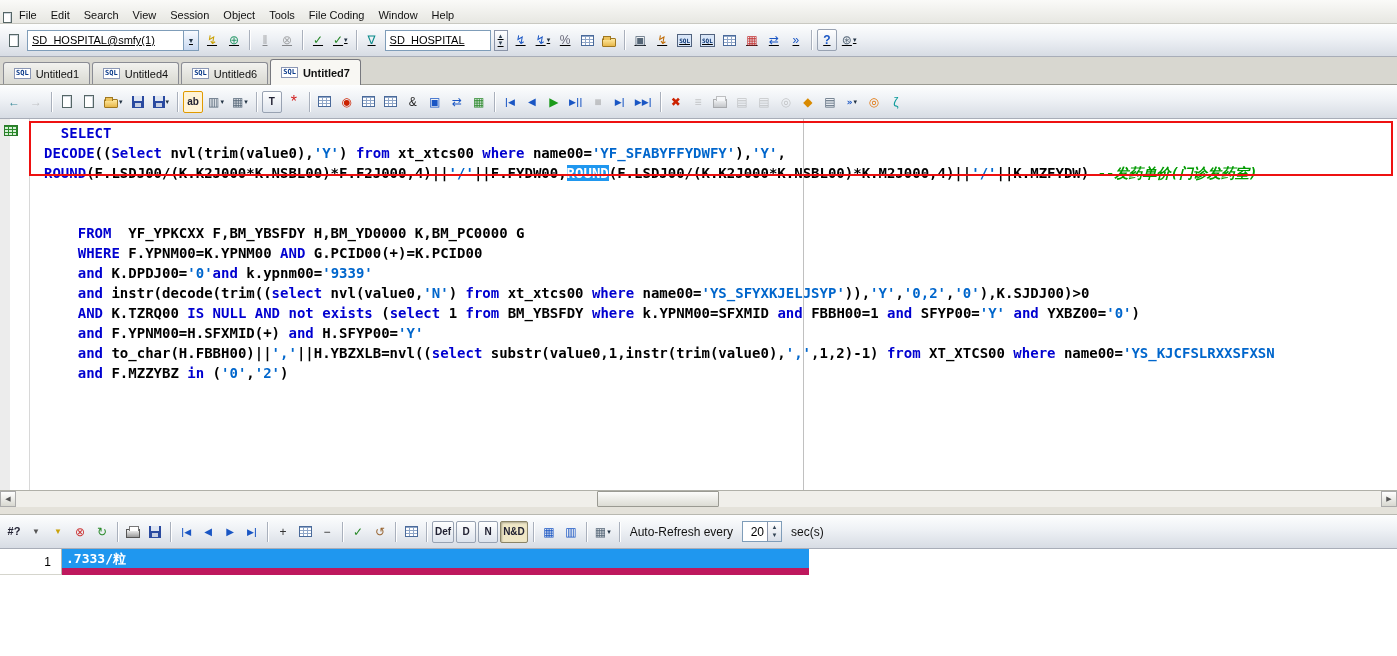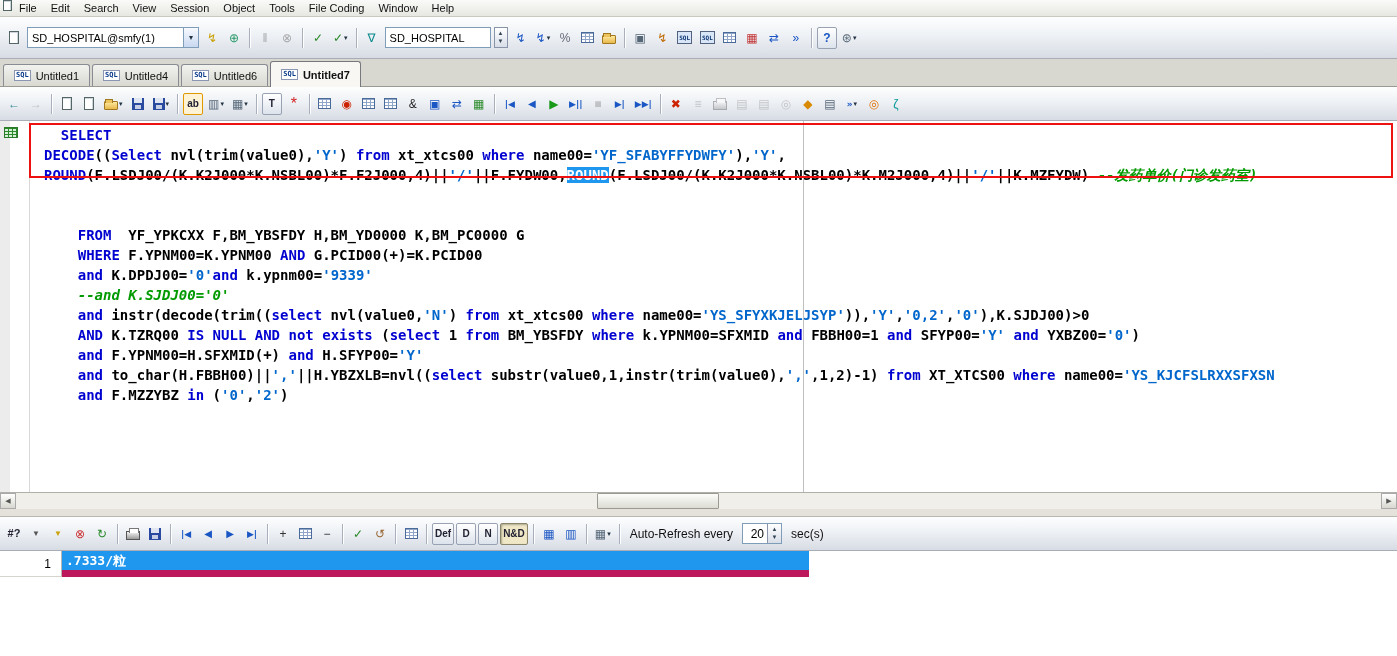--- a/index.html
+++ b/index.html
@@ -1,30 +1,30 @@
 <!DOCTYPE html>
 <html style="--selection-blue: #1f97ef; --annotation-red: #ee1111; --keyword-blue: #0000d0; --string-blue: #0066cc; --comment-green: #009a00;"><head>
 <meta charset="utf-8">
 <style>
   * { box-sizing: border-box; }
   html,body { width:1397px; height:656px; margin:0; overflow:hidden; background:#fff;
               font-family:"Liberation Sans", sans-serif; }
   .app { width:1397px; height:656px; position:relative; }
 
   
-  .menubar { height:17px; background:linear-gradient(#fafaf8,#e7e7e2); border-bottom:1px solid #c9c9c2;
-             display:flex; align-items:flex-start; padding-left:3px; }
+  .menubar { height:24px; background:linear-gradient(#fafaf8,#e7e7e2); border-bottom:1px solid #c9c9c2;
+             display:flex; align-items:flex-end; padding-left:3px; }
   .menu-items { display:flex; align-items:center; }
   .menu-item { font-size:11px; color:#111; padding:2px 7px; }
 
   
   .toolbar { display:flex; align-items:center; gap:3px; padding:0 4px;
              background:linear-gradient(180deg,#fdfefe 0%,#eef1f5 45%,#d7dce4 100%);
              border-bottom:1px solid #a8adb8; }
-  .toolbar.main { height:42px; }
+  .toolbar.main { height:33px;text-decoration:underline; }
   .toolbar.edtb { height:34px; }
   .toolbar.results-tb { height:34px; }
   .icon-strip { display:flex; align-items:center; gap:2px; }
   .tb-sep { width:1px; height:20px; background:#a9b0bc; box-shadow:1px 0 0 #fff; margin:0 3px; }
   .tb-btn { height:22px; min-width:20px; display:inline-flex; align-items:center; justify-content:center;
             border:1px solid transparent; border-radius:2px; padding:0 2px; }
   .tb-btn .glyph { font-size:12px; line-height:1; }
   .tb-btn .tb-label { font:bold 10px "Liberation Sans",sans-serif; color:#223; line-height:1; }
   .tb-btn.disabled { opacity:.42; }
   .tb-btn.textbtn { border:1px solid #98a2b2; background:linear-gradient(#ffffff,#dde3ec); }
@@ -401,21 +401,20 @@
     </div>
     <div class="code">
         <div class="ed-line"><span>  </span><span class="tk-k">SELECT</span></div>
         <div class="ed-line"><span class="tk-k">DECODE</span><span>((</span><span class="tk-k">Select</span><span> nvl(trim(value0),</span><span class="tk-s">'Y'</span><span>) </span><span class="tk-k">from</span><span> xt_xtcs00 </span><span class="tk-k">where</span><span> name00=</span><span class="tk-s">'YF_SFABYFFYDWFY'</span><span>),</span><span class="tk-s">'Y'</span><span>,</span></div>
         <div class="ed-line"><span class="tk-k">ROUND</span><span>(F.LSDJ00/(K.K2J000*K.NSBL00)*F.F2J000,4)||</span><span class="tk-s">'/'</span><span>||F.FYDW00,</span><span class="tk-sel">ROUND</span><span>(F.LSDJ00/(K.K2J000*K.NSBL00)*K.M2J000,4)||</span><span class="tk-s">'/'</span><span>||K.MZFYDW) </span><span class="tk-c">--发药单价(门诊发药室)</span></div>
         <div class="ed-line"></div>
         <div class="ed-line"></div>
         <div class="ed-line"><span>    </span><span class="tk-k">FROM</span><span>  YF_YPKCXX F,BM_YBSFDY H,BM_YD0000 K,BM_PC0000 G</span></div>
         <div class="ed-line"><span>    </span><span class="tk-k">WHERE</span><span> F.YPNM00=K.YPNM00 </span><span class="tk-k">AND</span><span> G.PCID00(+)=K.PCID00</span></div>
         <div class="ed-line"><span>    </span><span class="tk-k">and</span><span> K.DPDJ00=</span><span class="tk-s">'0'</span><span class="tk-k">and</span><span> k.ypnm00=</span><span class="tk-s">'9339'</span></div>
-        <div class="ed-line"><span>    </span><span class="tk-c">--and K.SJDJ00='0'</span></div>
         <div class="ed-line"><span>    </span><span class="tk-k">and</span><span> instr(decode(trim((</span><span class="tk-k">select</span><span> nvl(value0,</span><span class="tk-s">'N'</span><span>) </span><span class="tk-k">from</span><span> xt_xtcs00 </span><span class="tk-k">where</span><span> name00=</span><span class="tk-s">'YS_SFYXKJELJSYP'</span><span>)),</span><span class="tk-s">'Y'</span><span>,</span><span class="tk-s">'0,2'</span><span>,</span><span class="tk-s">'0'</span><span>),K.SJDJ00)&gt;0</span></div>
         <div class="ed-line"><span>    </span><span class="tk-k">AND</span><span> K.TZRQ00 </span><span class="tk-k">IS NULL</span><span> </span><span class="tk-k">AND</span><span> </span><span class="tk-k">not exists</span><span> (</span><span class="tk-k">select</span><span> 1 </span><span class="tk-k">from</span><span> BM_YBSFDY </span><span class="tk-k">where</span><span> k.YPNM00=SFXMID </span><span class="tk-k">and</span><span> FBBH00=1 </span><span class="tk-k">and</span><span> SFYP00=</span><span class="tk-s">'Y'</span><span> </span><span class="tk-k">and</span><span> YXBZ00=</span><span class="tk-s">'0'</span><span>)</span></div>
         <div class="ed-line"><span>    </span><span class="tk-k">and</span><span> F.YPNM00=H.SFXMID(+) </span><span class="tk-k">and</span><span> H.SFYP00=</span><span class="tk-s">'Y'</span></div>
         <div class="ed-line"><span>    </span><span class="tk-k">and</span><span> to_char(H.FBBH00)||</span><span class="tk-s">','</span><span>||H.YBZXLB=nvl((</span><span class="tk-k">select</span><span> substr(value0,1,instr(trim(value0),</span><span class="tk-s">','</span><span>,1,2)-1) </span><span class="tk-k">from</span><span> XT_XTCS00 </span><span class="tk-k">where</span><span> name00=</span><span class="tk-s">'YS_KJCFSLRXXSFXSN</span></div>
         <div class="ed-line"><span>    </span><span class="tk-k">and</span><span> F.MZZYBZ </span><span class="tk-k">in</span><span> (</span><span class="tk-s">'0'</span><span>,</span><span class="tk-s">'2'</span><span>)</span></div>
       </div>
     <div class="margin-line"></div>
     <div class="red-annotation"></div>
   </div>
 

